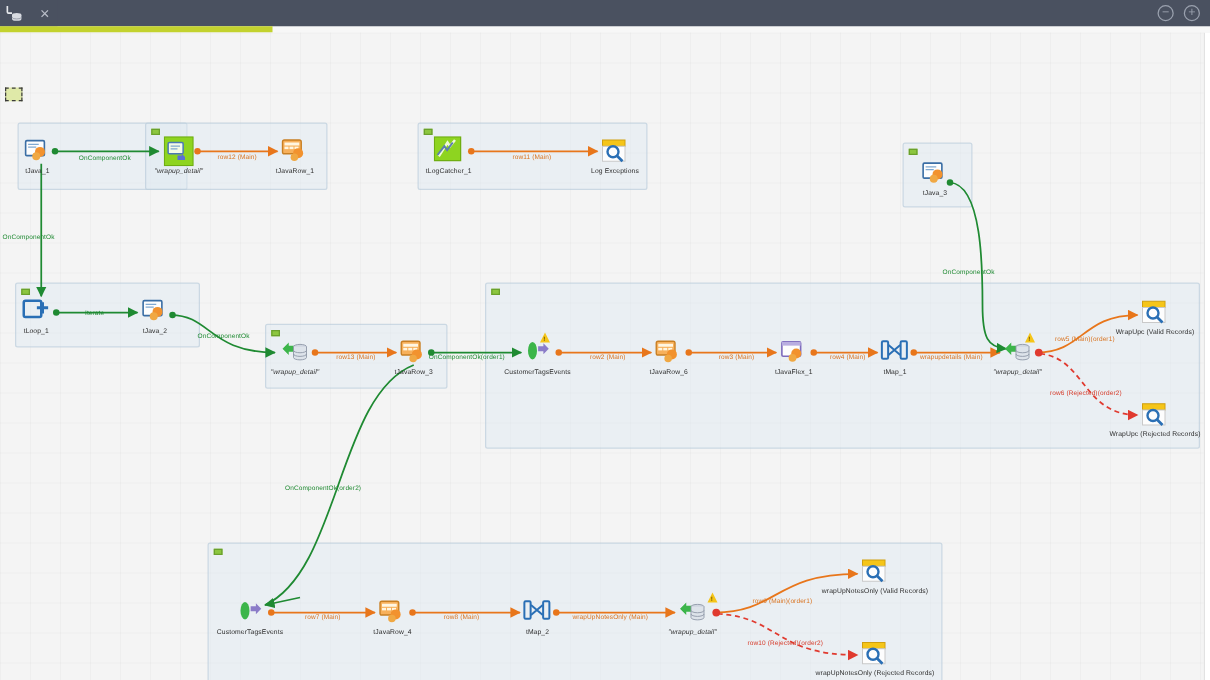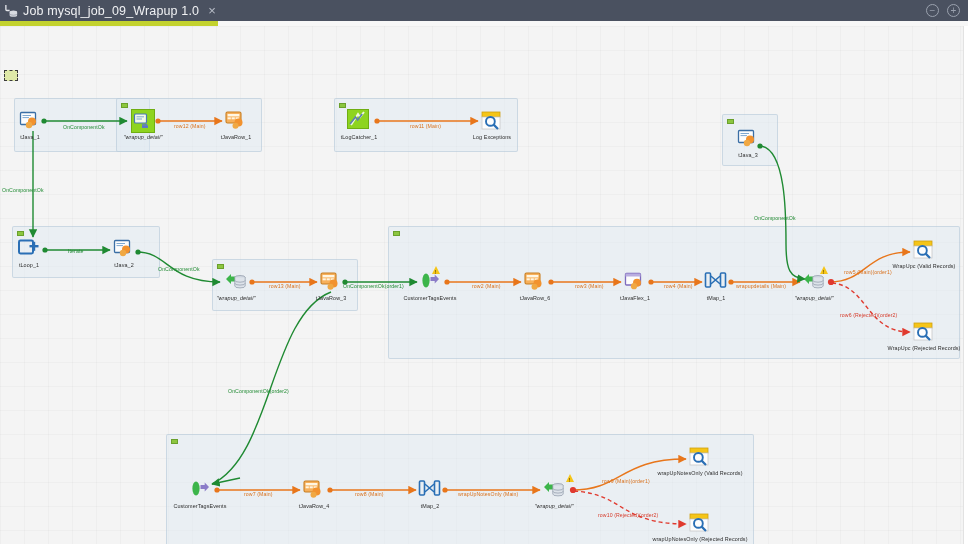--- a/index.html
+++ b/index.html
@@ -107,21 +107,20 @@
 <div id="titlebar">
   <div id="tab">
     <span class="tab-icon">
       <svg width="15" height="15" viewBox="0 0 16 16">
         <path d="M2 2 v5 a1 1 0 0 0 1 1 h3" stroke="#e6e8ec" stroke-width="1.4" fill="none"></path>
         <ellipse cx="10" cy="9.5" rx="4" ry="1.6" fill="#d8dbe1"></ellipse>
         <path d="M6 9.5 v3.5 a4 1.6 0 0 0 8 0 v-3.5" fill="#d8dbe1"></path>
         <path d="M6 11.4 a4 1.6 0 0 0 8 0" stroke="#8d93a0" stroke-width=".7" fill="none"></path>
       </svg>
     </span>
-    <span class="tab-title">Job mysql_job_09_Wrapup 1.0</span>
     <span class="tab-close">×</span>
   </div>
   <div id="tab-underline"></div>
   <div class="winbtn" id="btn-min">−</div>
   <div class="winbtn" id="btn-max">+</div>
 </div>
 
 <div id="canvas">
 
   <div id="subjobs-layer">

